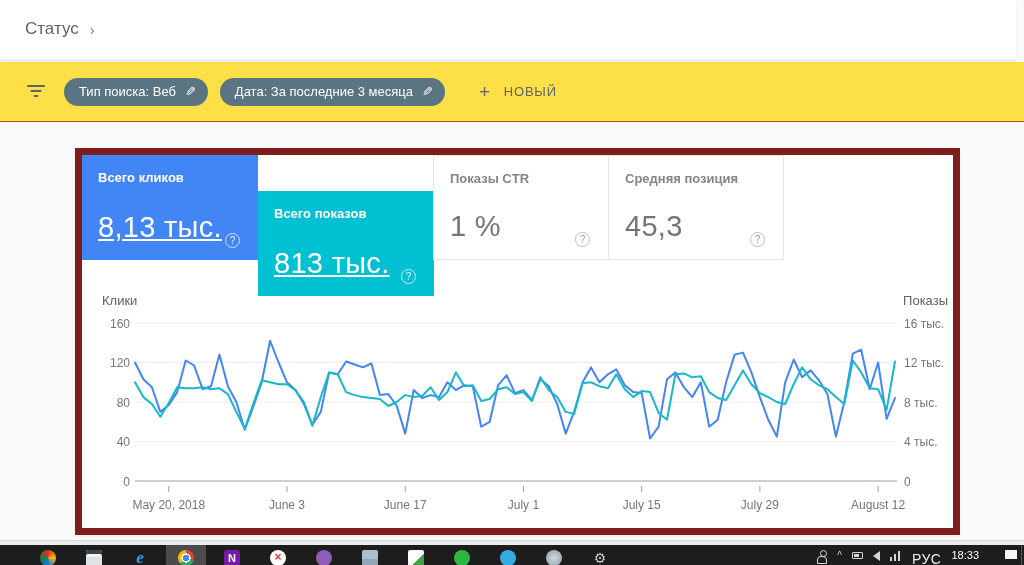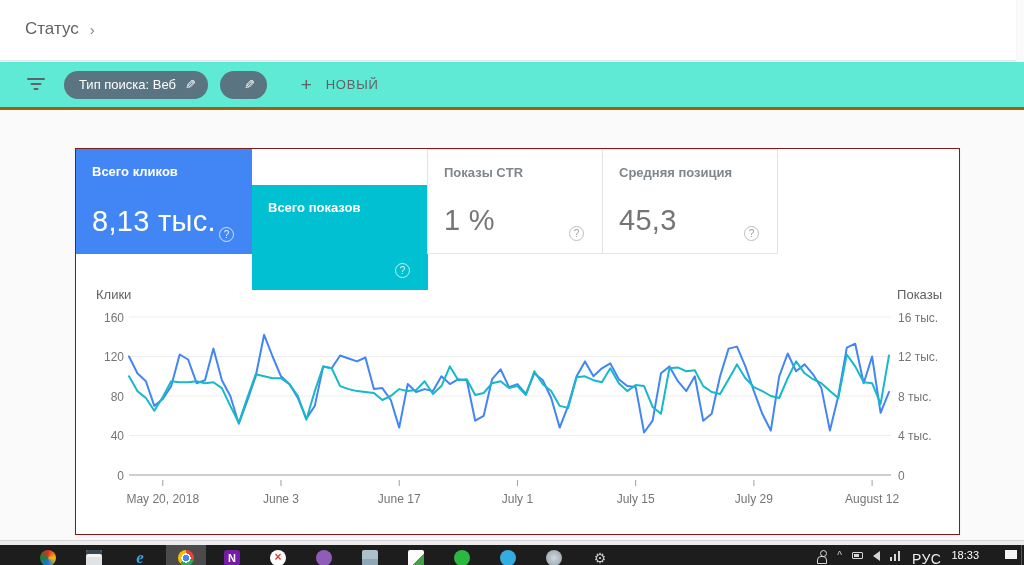--- a/index.html
+++ b/index.html
@@ -9,46 +9,46 @@
 
   
   .app-header { position:absolute; top:0; left:0; right:8px; height:61px; background:#fff;
                 border-bottom:1px solid #e2e2e2; box-shadow:0 1px 2px rgba(0,0,0,.06); z-index:5; }
   .breadcrumb { position:absolute; left:25px; top:19px; display:flex; align-items:center; font-size:17px; }
   .bc-parent { color:#5f6368; cursor:pointer; }
   .bc-sep { color:#80868b; margin:0 11px; font-size:15px; }
   .bc-current { color:#202124; font-weight:600; }
 
   
-  .filter-bar { position:absolute; top:62px; left:0; right:0; height:48px; background:#5eead4;
-                border-bottom:3px solid #a16207; display:flex; align-items:center; z-index:4; }
+  .filter-bar { position:absolute; top:62px; left:0; right:0; height:60px; background:#fde047;
+                border-bottom:1px solid #a16207; display:flex; align-items:center; z-index:4; }
   .filter-icon { width:20px; height:14px; margin-left:26px; margin-right:18px; position:relative; cursor:pointer; }
   .filter-icon i { position:absolute; left:50%; transform:translateX(-50%); height:2px; background:#5f6368; border-radius:1px; }
   .filter-icon i:nth-child(1){ top:0; width:18px; }
   .filter-icon i:nth-child(2){ top:5px; width:11px; }
   .filter-icon i:nth-child(3){ top:10px; width:5px; }
   .chip { background:#5a7482; color:#fff; height:28px; border-radius:14px; display:flex; align-items:center;
           padding:0 12px 0 15px; font-size:13px; margin-right:12px; cursor:pointer; white-space:nowrap; }
   .chip .pencil { font-size:13px; margin-left:9px; transform:scaleX(-1); }
   .new-filter { display:flex; align-items:center; background:none; border:none; color:#5f6368;
                 font-family:inherit; font-size:13px; letter-spacing:.8px; margin-left:22px; cursor:pointer; }
   .new-filter .plus { font-size:19px; font-weight:400; margin-right:13px; color:#5f6368; }
 
   
   .content { position:absolute; top:123px; left:0; right:0; height:417px; background:#fafafa; }
   .card { position:absolute; left:75px; top:25px; width:885px; height:387px; background:#fff;
-          border:1px solid #7f1d1d; box-shadow:0 1px 2px rgba(0,0,0,.07); }
+          border:7px solid #7f1d1d; box-shadow:0 1px 2px rgba(0,0,0,.07); }
   .tiles { display:flex; height:105px; }
   .tile { width:176px; height:105px; position:relative; padding:15px 16px; cursor:pointer; }
   .tile-plain { border:1px solid #e4e4e4; margin-left:-1px; }
   .tile:first-child { margin-left:0; }
   .tile-label { font-size:13px; font-weight:600; color:#80868b; }
   .tile.colored .tile-label { color:#fff; }
   .tile-value { position:absolute; left:16px; bottom:16px; font-size:29px; font-weight:400; color:#757575; letter-spacing:.3px; }
-  .tile.colored .tile-value { color:#fff; }
+  .tile.colored .tile-value { color:#fff;text-decoration:underline; }
   .tile-help { position:absolute; right:18px; bottom:12px; width:15px; height:15px; border:1px solid #b9bfc4;
                border-radius:50%; font-size:10px; line-height:13px; text-align:center; color:#9aa0a6; }
   .tile.colored .tile-help { border-color:rgba(255,255,255,.75); color:rgba(255,255,255,.9); }
 
   #chart-svg { position:absolute; left:0; top:128px; width:885px; height:240px; font-family:inherit; }
   #chart-svg text { fill:#757575; font-size:12px; }
   #chart-svg .axis-title { fill:#616161; font-size:13px; }
 
   
   .window-edge { position:absolute; top:540px; left:0; right:0; height:5px; background:#ececec; border-top:1px solid #d6d6d6; }
@@ -111,38 +111,40 @@
     <div class="filter-icon">
         <i></i>
         <i></i>
         <i></i>
       </div>
     <div class="chip">
       <span>Тип поиска: Веб</span>
       <span class="pencil">✎</span>
     </div>
     <div class="chip">
+      <span>Дата: За последние 3 месяца</span>
       <span class="pencil">✎</span>
     </div>
     <button class="new-filter">
       <span class="plus">+</span>
       <span>НОВЫЙ</span>
     </button>
   </div>
 
   <main class="content">
     <section class="card">
       <div class="tiles">
         <div class="tile colored" style="background: rgb(66, 133, 244);">
           <div class="tile-label">Всего кликов</div>
           <div class="tile-value">8,13 тыс.</div>
           <div class="tile-help">?</div>
         </div>
         <div class="tile colored" style="background: rgb(0, 192, 209); margin-top: 36px;">
           <div class="tile-label">Всего показов</div>
+          <div class="tile-value">813 тыс.</div>
           <div class="tile-help">?</div>
         </div>
         <div class="tile tile-plain">
           <div class="tile-label">Показы CTR</div>
           <div class="tile-value">1 %</div>
           <div class="tile-help">?</div>
         </div>
         <div class="tile tile-plain">
           <div class="tile-label">Средняя позиция</div>
           <div class="tile-value">45,3</div>

